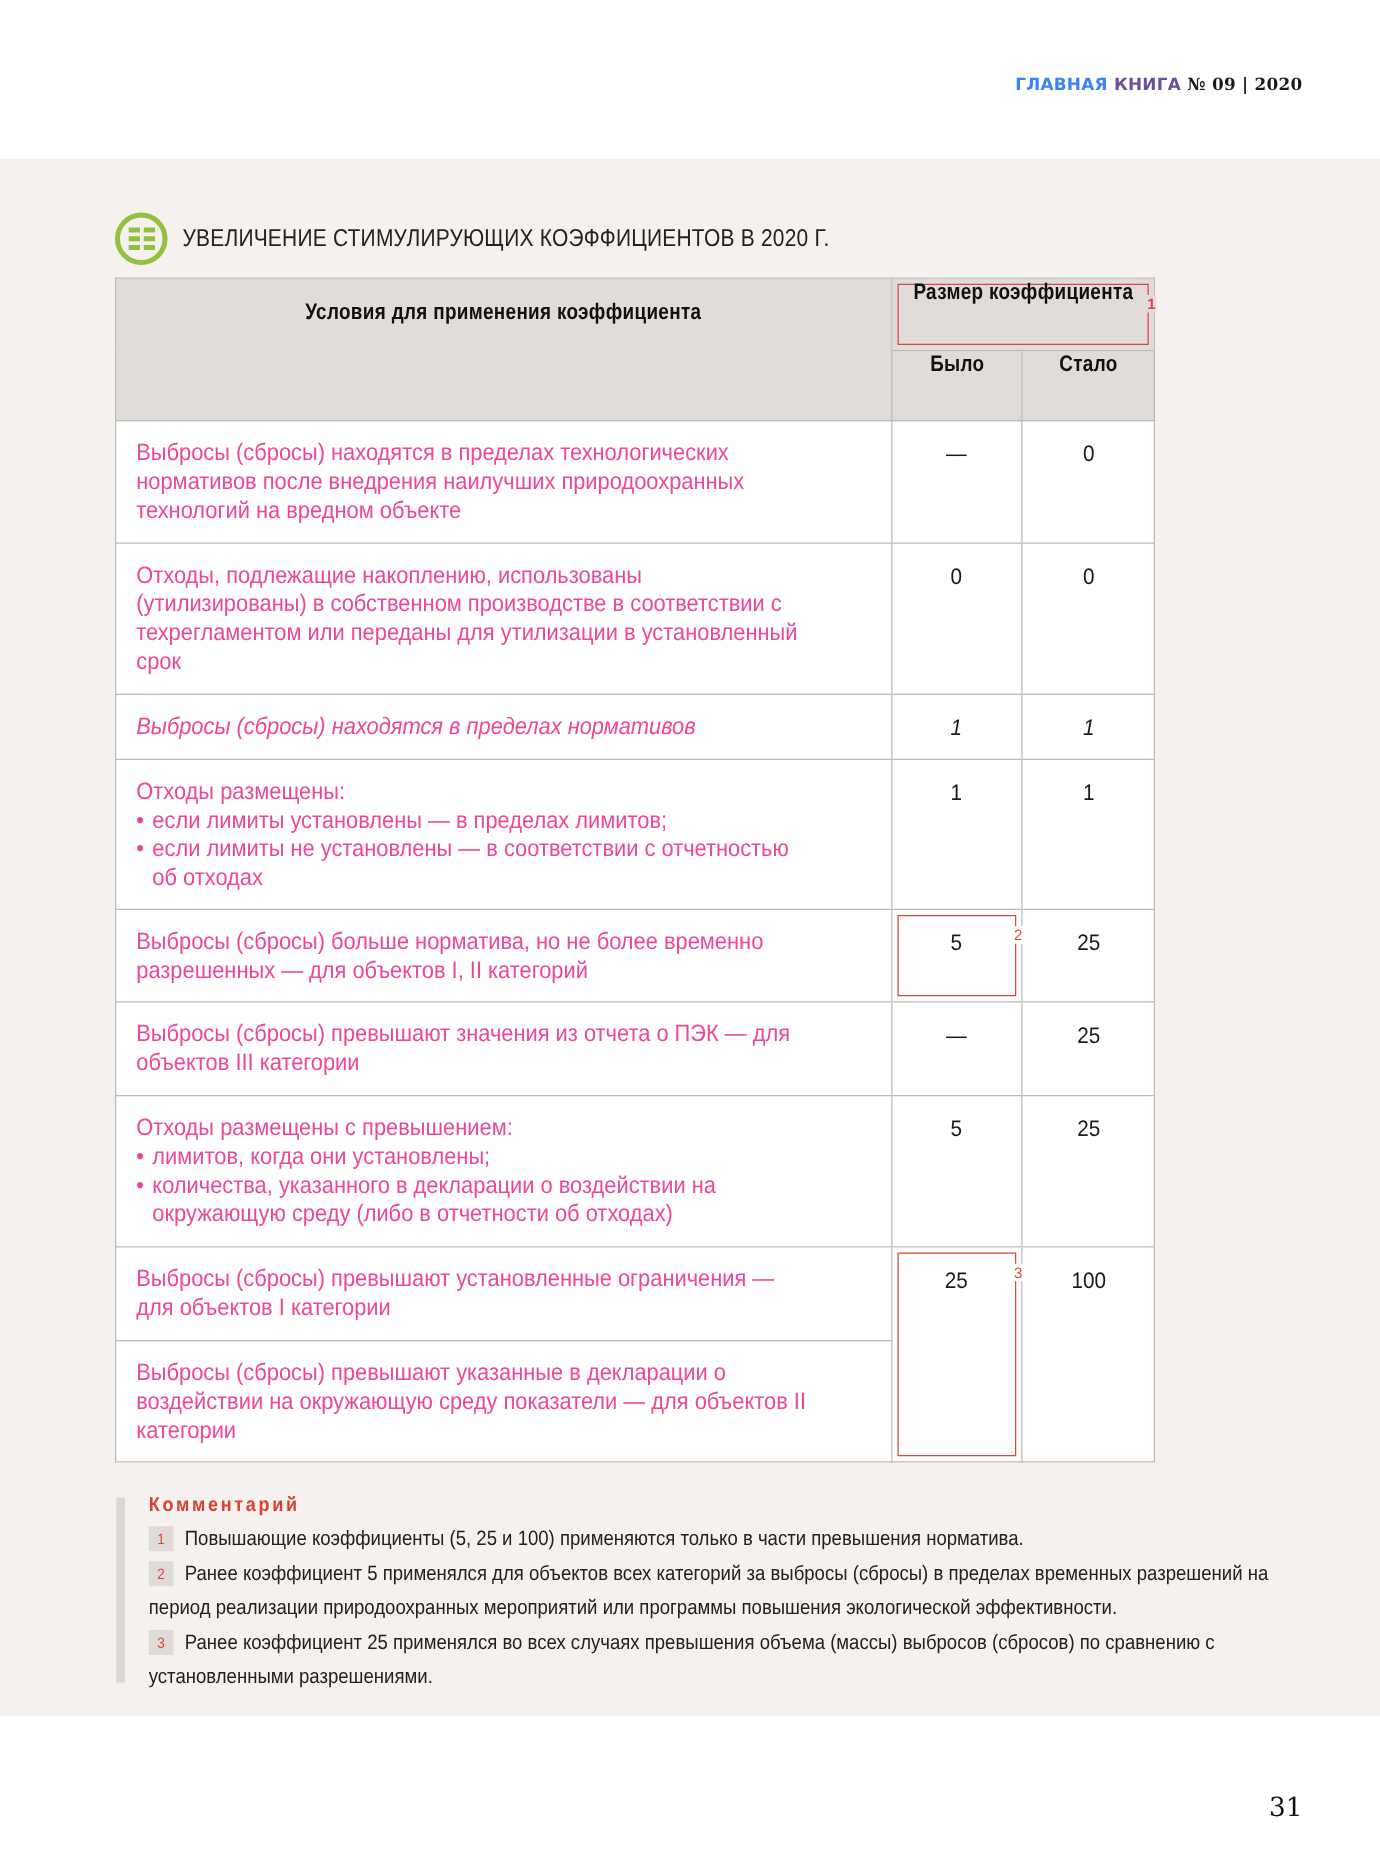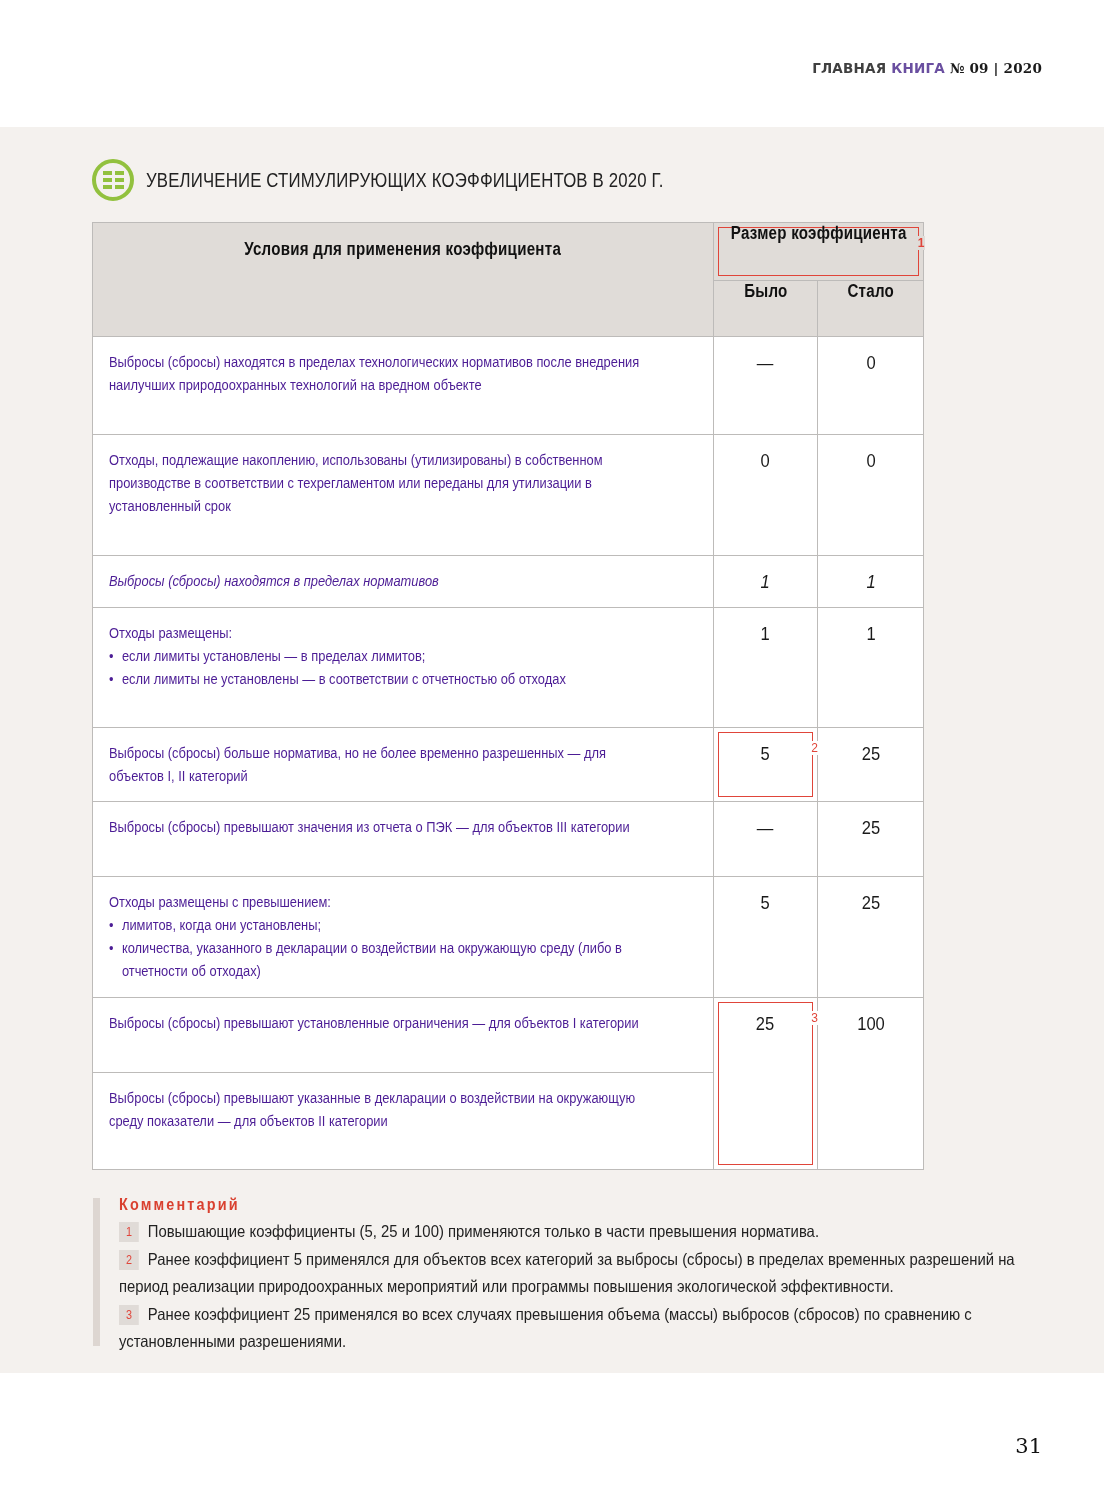--- a/index.html
+++ b/index.html
@@ -4,26 +4,26 @@
 <style>
   html, body { margin: 0; padding: 0; }
   body {
     width: 1104px; height: 1500px; background: #ffffff; position: relative;
     font-family: "Liberation Sans", sans-serif; color: #1a1a1a; overflow: hidden;
   }
   .running-head {
     position: absolute; top: 60px; right: 62px;
     font-family: "DejaVu Serif", serif; font-weight: bold; font-size: 13.5px; letter-spacing: 0.2px;
   }
-  .running-head .mag1 { font-family: "DejaVu Sans", sans-serif; font-weight: bold; color: #404040; }
+  .running-head .mag1 { font-family: "DejaVu Sans", sans-serif; font-weight: bold; color: #3b82f6; }
   .running-head .mag2 { font-family: "DejaVu Sans", sans-serif; font-weight: bold; color: #6a4fa0; }
   .band {
     position: absolute; left: 0; top: 127px; width: 1104px; height: 1246px; background: #f4f1ee;
   }
-  .title-row { position: absolute; left: 92px; top: 159px; height: 42px; display: flex; align-items: center; justify-content: center; }
+  .title-row { position: absolute; left: 92px; top: 170px; height: 42px; display: flex; align-items: center; justify-content: center; }
   .tbl-icon {
     width: 32px; height: 32px; border: 4px solid #92c13e; border-radius: 50%;
     display: flex; align-items: center; justify-content: center; box-sizing: border-box;
     width: 42px; height: 42px;
   }
   .tbl-icon .grid { display: grid; grid-template-columns: 9px 9px; grid-gap: 3px 3px; }
   .tbl-icon .grid span { display: block; height: 4px; background: #92c13e; }
   .title-text {
     margin-left: 12px; font-family: "Liberation Sans", sans-serif; font-size: 19.5px; color: #222;
     transform: scaleX(0.86); transform-origin: left center; letter-spacing: 0.2px; white-space: nowrap;
@@ -37,21 +37,21 @@
   table.coef th, table.coef td { border: 1.5px solid #bdbbb9; vertical-align: top; }
   table.coef th {
     background: #e0dcd8; font-weight: bold; font-size: 18px; color: #111;
     text-align: center;
   }
   .th-inner { display: inline-block; transform: scaleX(0.84); letter-spacing: 0.3px; white-space: nowrap; }
   th.cond { height: 96px; vertical-align: top; padding-top: 16px; }
   th.size { height: 48px; padding: 0; position: relative; vertical-align: middle; }
   th.sub { height: 46px; vertical-align: middle; padding: 0; }
   td.cond {
-    padding: 14px 14px 10px 16px; font-size: 14px; line-height: 23px; color: #4c1d95;
+    padding: 14px 14px 10px 16px; font-size: 19px; line-height: 23px; color: #ec4899;
   }
   .cond-text { display: block; transform: scaleX(0.92); transform-origin: left top; width: 590px; }
   td.cond ul { margin: 0; padding: 0; list-style: none; }
   td.cond li { position: relative; padding-left: 14px; }
   td.cond li::before { content: "•"; position: absolute; left: 0; top: 0; }
   td.val { text-align: center; font-size: 18px; padding-top: 16px; color: #1a1a1a; position: relative; }
   td.val span.v { display: inline-block; transform: scaleX(0.92); }
   .col1 { width: 554px; }
   .col2 { width: 197px; }
   .col3 { width: 197px; }

